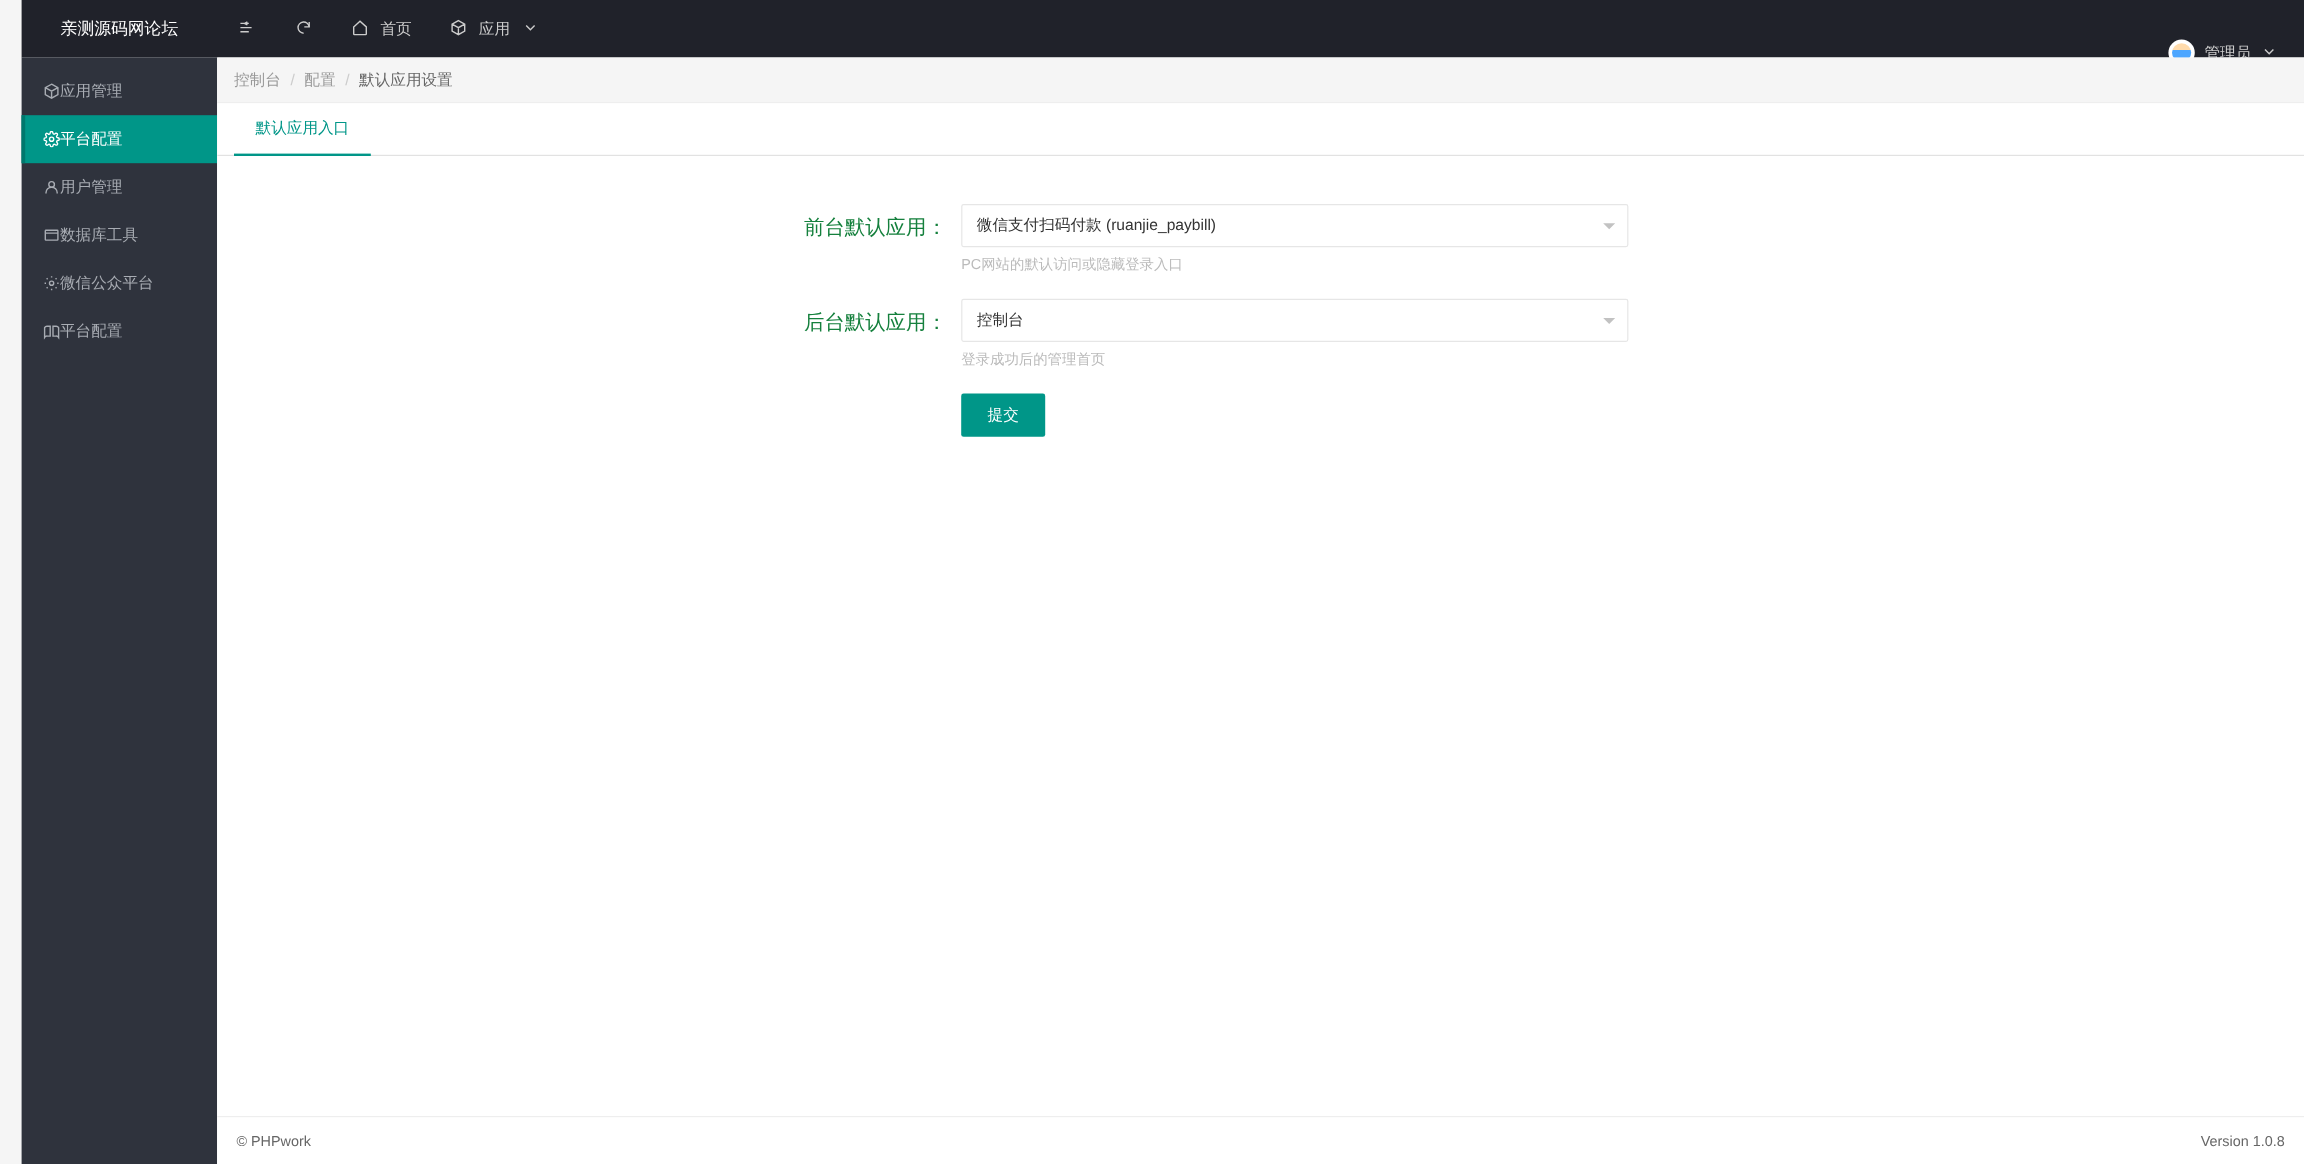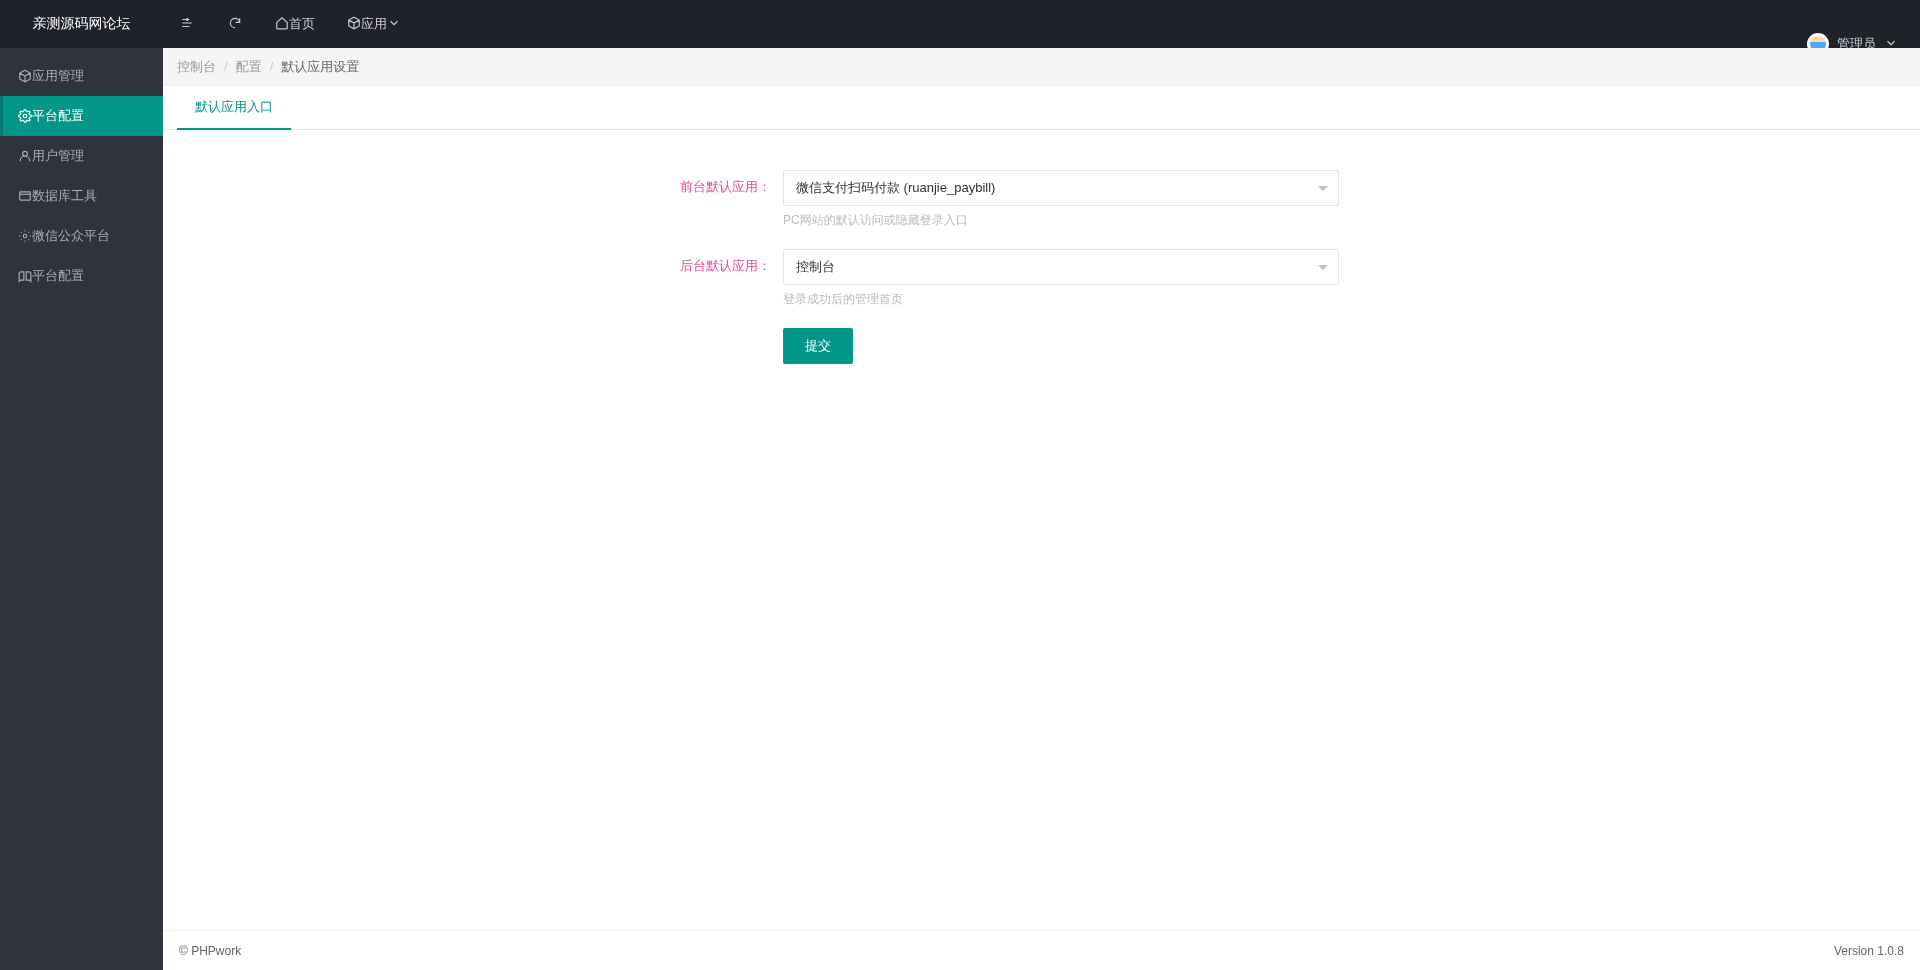--- a/index.html
+++ b/index.html
@@ -1,24 +1,24 @@
 <!DOCTYPE html>
 <html><head>
 <meta charset="utf-8">
 <style>
 * { margin: 0; padding: 0; box-sizing: border-box; }
 body { font-family: "Microsoft YaHei", Arial, sans-serif; font-size: 13px; color: #333; background: #f5f5f5; overflow: hidden; }
-.app { display: flex; flex-direction: column; height: 970px; width: 1920px; }
+.app { display: flex; flex-direction: column; height: 970px; width: 1920px; padding-left: 18px; }
 
 
 .header { height: 48px; background: #20222a; display: flex; align-items: center; color: #ccc; }
 .logo { width: 163px; text-align: center; font-size: 14px; color: #fff; font-weight: 500;}
 .header-left { display: flex; align-items: center; gap: 0; }
 .header-btn { width: 48px; height: 48px; display: flex; align-items: center; justify-content: center; cursor: pointer; color: #ccc; }
-.header-link { padding: 0 16px; height: 48px; display: flex; align-items: center; gap: 0; cursor: pointer; color: #ccc; font-size: 13px; }
+.header-link { padding: 0 16px; height: 48px; display: flex; align-items: center; gap: 10px; cursor: pointer; color: #ccc; font-size: 13px; }
 .header-right { margin-left: auto; display: flex; align-items: center; padding-right: 12px; margin-top: 40px; }
 .user-btn { display: flex; align-items: center; gap: 8px; padding: 0 10px; height: 48px; cursor: pointer; color: #ccc; font-size: 13px; }
 .avatar { width: 22px; height: 22px; border-radius: 50%; background: #fff; display: flex; align-items: center; justify-content: center; }
 .avatar-inner { width: 16px; height: 16px; border-radius: 50%; background: linear-gradient(180deg,#ffdbac 35%,#4da6ff 35%); }
 
 
 .body { flex: 1; display: flex; min-height: 0; }
 
 
 .sidebar { width: 163px; background: #2f333d; color: #a8acb3; padding-top: 8px; }
@@ -33,21 +33,21 @@
 .breadcrumb .current { color: #666; }
 .breadcrumb .sep { color: #ccc; }
 
 .content { flex: 1; background: #fff; display: flex; flex-direction: column; overflow: auto; }
 
 .tabs { border-bottom: 1px solid #e2e2e2; padding: 0 14px; }
 .tab { display: inline-block; padding: 12px 18px; font-size: 13px; color: #009688; border-bottom: 2px solid #009688; margin-bottom: -1px; cursor: pointer; }
 
 .form-area { padding: 40px 0; }
 .form-row { display: flex; align-items: flex-start; margin-bottom: 20px; }
-.form-label { width: 620px; text-align: right; padding-right: 12px; padding-top: 8px; font-size: 13px; color: #ec4899; }
+.form-label { width: 620px; text-align: right; padding-right: 12px; padding-top: 8px; font-size: 17px; color: #15803d; }
 .form-field { width: 556px; }
 .select { height: 36px; border: 1px solid #e6e6e6; border-radius: 2px; display: flex; align-items: center; padding: 0 12px; background: #fff; cursor: pointer; position: relative; font-size: 13px; color: #333; }
 .select .arrow { position: absolute; right: 10px; color: #c2c2c2; }
 .edge { border-left: 5px solid transparent; border-right: 5px solid transparent; border-top: 5px solid #c2c2c2;}
 .hint { font-size: 12px; color: #bbb; margin-top: 6px; }
 .submit-btn { background: #009688; color: #fff; border: none; height: 36px; padding: 0 22px; border-radius: 2px; cursor: pointer; font-size: 13px; }
 
 
 .footer { height: 40px; background: #fff; border-top: 1px solid #eee; display: flex; align-items: center; padding: 0 16px; font-size: 12px; color: #666; }
 .footer-right { margin-left: auto; text-align: center; }

